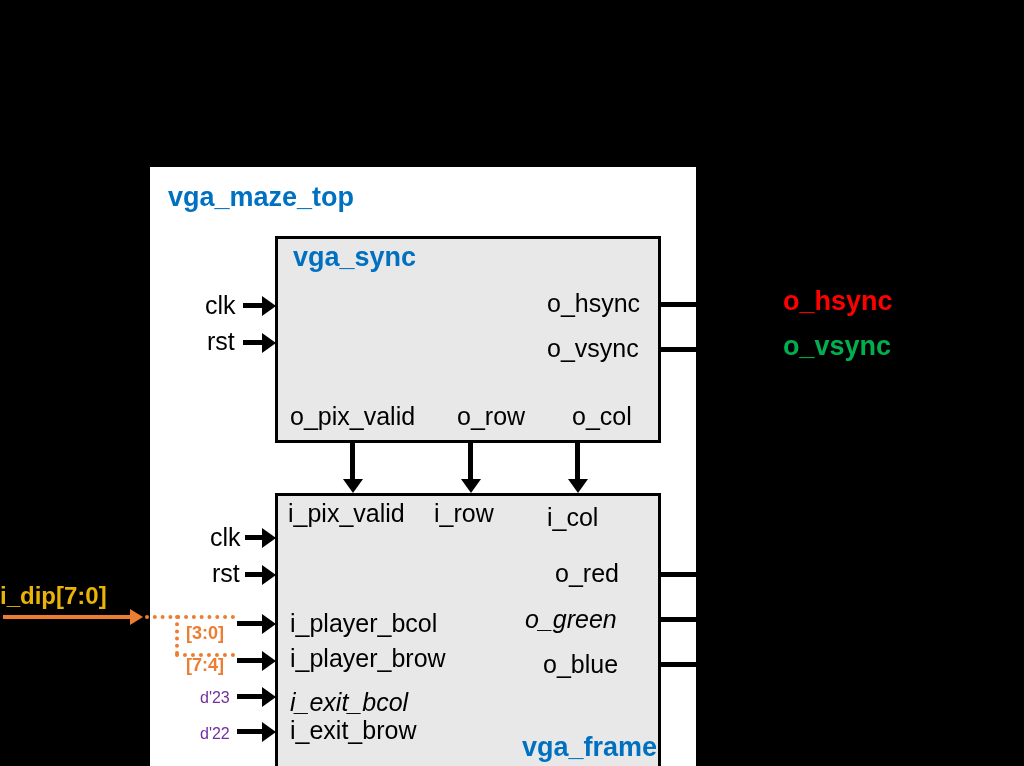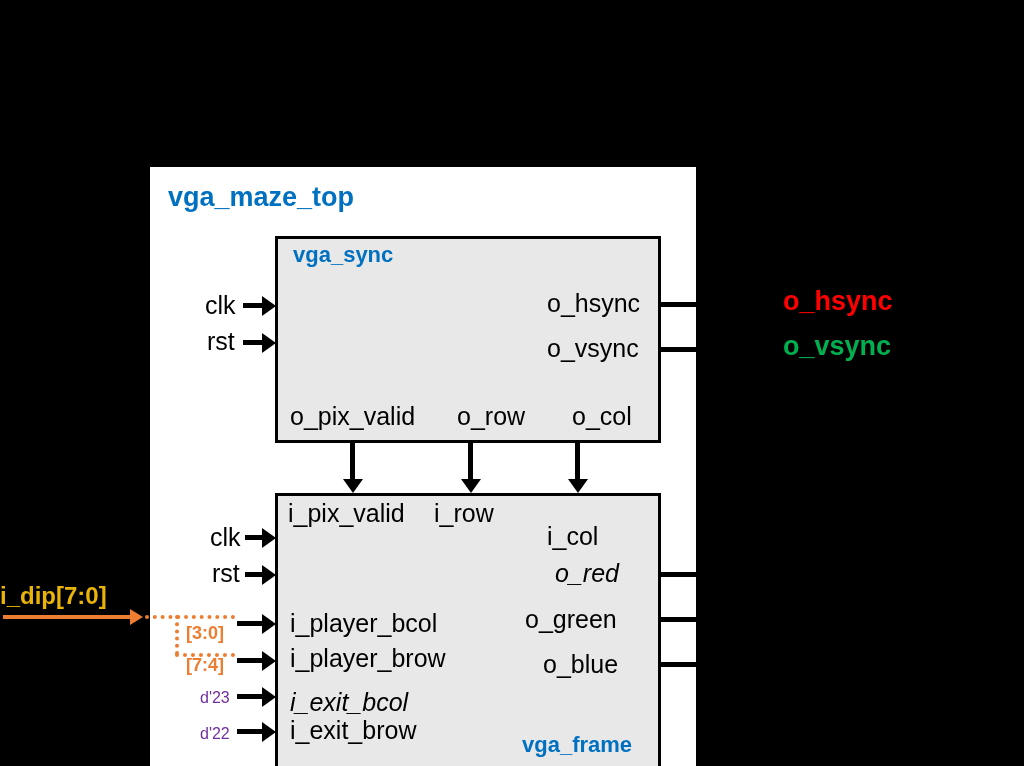--- a/index.html
+++ b/index.html
@@ -40,21 +40,21 @@
     height: 207px;
   }
   .frame-box {
     left: 275px;
     top: 413px;
     width: 386px;
     height: 280px;
   }
   .mod-name {
     color: #0070c0;
-    font-size: 22px;
+    font-size: 27px;
     font-weight: bold;
     position: absolute;
   }
   .port {
     position: absolute;
     color: #000;
     font-size: 25px;
   }
   .ext-port {
     position: absolute;
@@ -143,32 +143,32 @@
 <div class="port" style="left:547px; top:254px;">o_vsync</div>
 <div class="port" style="left:290px; top:322px;">o_pix_valid</div>
 <div class="port" style="left:457px; top:322px;">o_row</div>
 <div class="port" style="left:572px; top:322px;">o_col</div>
 
 <div class="module-box frame-box"></div>
 <div class="mod-name" style="left:522px; top:652px;">vga_frame</div>
 
 <div class="port" style="left:288px; top:419px;">i_pix_valid</div>
 <div class="port" style="left:434px; top:419px;">i_row</div>
-<div class="port" style="left:547px; top:442px;">i_col</div>
+<div class="port" style="left:547px; top:423px;">i_col</div>
 
 <div class="port" style="left:210px; top:443px;">clk</div>
 <div class="port" style="left:212px; top:479px;">rst</div>
 
 <div class="port" style="left:290px; top:529px;">i_player_bcol</div>
 <div class="port" style="left:290px; top:564px;text-align:right;">i_player_brow</div>
 <div class="port" style="left:290px; top:608px;font-style:italic;">i_exit_bcol</div>
 <div class="port" style="left:290px; top:636px;">i_exit_brow</div>
 
-<div class="port" style="left:555px; top:479px;font-style:italic;">o_red</div>
-<div class="port" style="left:525px; top:525px;">o_green</div>
+<div class="port" style="left:555px; top:479px;">o_red</div>
+<div class="port" style="left:525px; top:525px;font-style:italic;">o_green</div>
 <div class="port" style="left:543px; top:570px;">o_blue</div>
 
 <div class="ext-port red" style="left:783px; top:206px;">o_hsync</div>
 <div class="ext-port green" style="left:783px; top:251px;">o_vsync</div>
 
 <div class="ext-port" style="left:0px; top:502px; color:#eab308; font-size:24px;">i_dip[7:0]</div>
 <div class="port orange small" style="left:186px; top:543px;">[3:0]</div>
 <div class="port orange small" style="left:186px; top:575px;">[7:4]</div>
 <div class="port purple tiny" style="left:200px; top:609px;">d'23</div>
 <div class="port purple tiny" style="left:200px; top:645px;">d'22</div>

